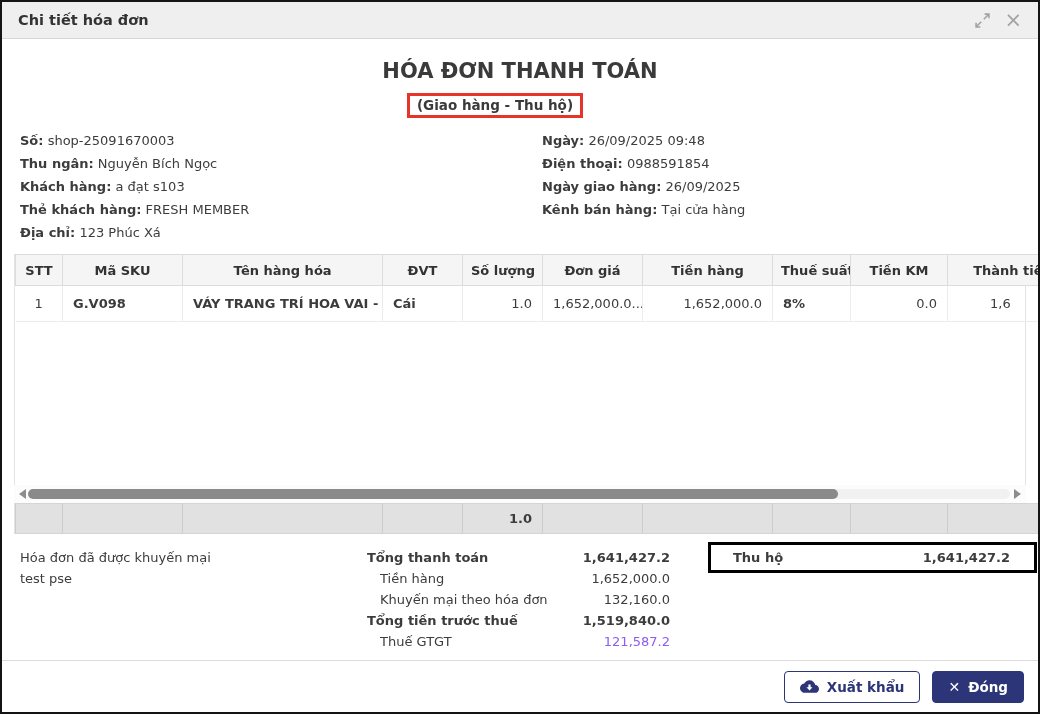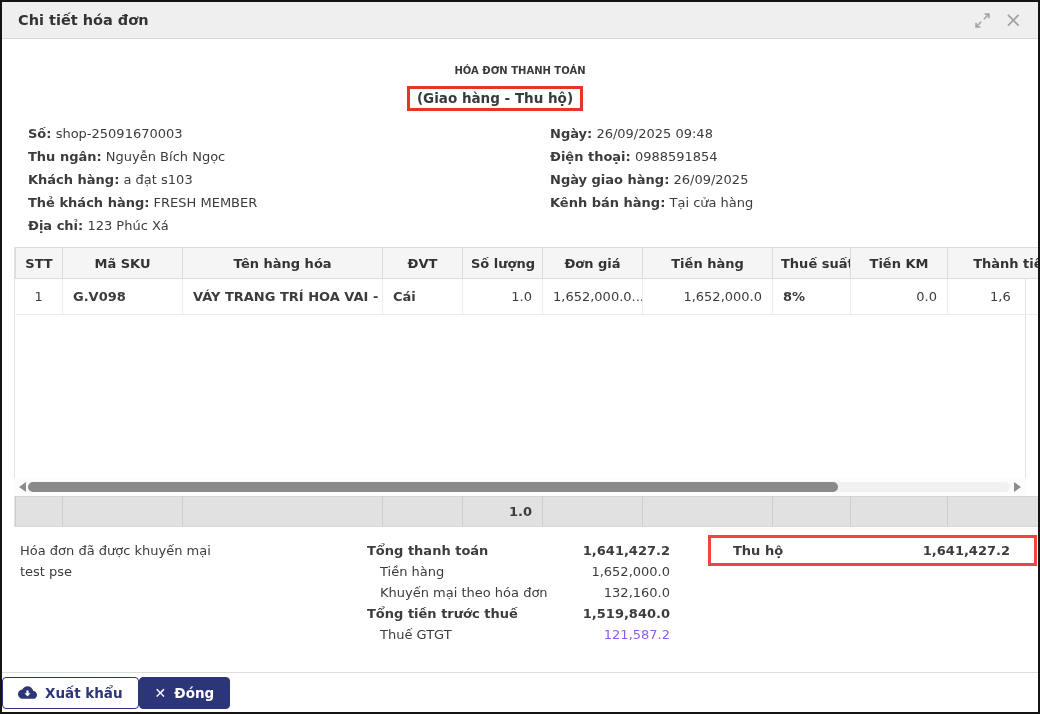--- a/index.html
+++ b/index.html
@@ -9,29 +9,29 @@
   .modal { position:relative; width:1040px; height:714px; background:#fff; border:2px solid #141414; overflow:hidden; }
 
   
   .modal-header { height:37px; background:#efefef; border-bottom:1px solid #d7d7d7; display:flex; align-items:center; padding:0 16px; }
   .modal-title { font-weight:bold; font-size:14.5px; color:#333; flex:1; }
   .hdr-icons { display:flex; align-items:center; gap:14px; }
   .icon-btn { color:#a3a3a3; cursor:pointer; display:flex; align-items:center; }
   .close-x { font-size:21px; line-height:1; color:#a3a3a3; }
 
   
-  .doc-title { text-align:center; margin-top:26px; font-size:10px; font-weight:bold; color:#3a3a3a; }
+  .doc-title { text-align:center; margin-top:20px; font-size:21px; font-weight:bold; color:#3a3a3a; }
   .subtitle-row { text-align:center; margin-top:10px; }
   .subtitle-box { display:inline-block; border:3px solid #e6342a; padding:1px 7px 2px; font-weight:bold; font-size:13.5px; color:#3a3a3a; position:relative; left:-25px; }
 
   
   .info-section { display:flex; padding:0 18px; margin-top:11px; }
   .info-col.left { width:522px; }
   .info-col.right { flex:1; }
-  .info-row { line-height:23px; white-space:nowrap;margin-left:8px; }
+  .info-row { line-height:23px; white-space:nowrap; }
   .b { font-weight:bold; }
 
   
   .table-wrap { margin:10px 12px 0 12px; border-left:1px solid #e3e3e3; border-right:1px solid #e3e3e3; }
   .tbl-scroller { width:1024px; overflow:hidden; }
   table.items { border-collapse:collapse; table-layout:fixed; width:1062px; }
   table.items th { background:#f5f5f5; border-top:1px solid #dcdcdc; border-bottom:1px solid #dcdcdc; border-right:1px solid #dcdcdc; font-size:13px; font-weight:bold; color:#333; height:31px; text-align:center; padding:0 8px; white-space:nowrap; overflow:hidden; }
   table.items th:first-child { border-left:1px solid #dcdcdc; }
   table.items td { height:36px; border-bottom:1px solid #ececec; border-right:1px solid #ececec; padding:0 10px; white-space:nowrap; overflow:hidden; color:#3c3c3c; }
   .al { text-align:left;font-weight:bold; } .ac { text-align:center; } .ar { text-align:right;margin-top:14px; }
@@ -53,24 +53,24 @@
   
   .summary { position:relative; height:135px; }
   .promo-note { position:absolute; left:18px; top:13px; }
   .promo-note .t1 { font-weight:normal; line-height:21px; }
   .promo-note .t2 { line-height:21px; }
   .totals-list { position:absolute; left:365px; top:13px; width:303px; }
   .tot-row { display:flex; justify-content:space-between; line-height:21px; }
   .tot-row .lab.ind { padding-left:13px; }
   .tot-row.strong .lab, .tot-row.strong .val { font-weight:bold; }
   .val.link { color:#8b5cf6; cursor:pointer; }
-  .thuho-box { position:absolute; left:706px; right:1px; top:8px; border:3px solid #ef4444; display:flex; justify-content:space-between; align-items:center; padding:5px 24px 5px 22px; font-weight:bold; }
-
-  
-  .footer-bar { position:absolute; left:0; right:0; bottom:0; height:40px; border-top:1px solid #ddd; background:#fff; display:flex; align-items:center; justify-content:flex-start; padding-right:14px; }
+  .thuho-box { position:absolute; left:706px; right:1px; top:8px; border:3px solid #000000; display:flex; justify-content:space-between; align-items:center; padding:5px 24px 5px 22px; font-weight:bold; }
+
+  
+  .footer-bar { position:absolute; left:0; right:0; bottom:0; height:52px; border-top:1px solid #ddd; background:#fff; display:flex; align-items:center; justify-content:flex-end; gap:12px; padding-right:14px; }
   .btn { height:32px; border-radius:4px; display:flex; align-items:center; justify-content:center; gap:8px; font-size:13.5px; font-weight:bold; cursor:pointer; padding:0 15px; }
   .btn-export { background:#fff; border:1px solid #2b3577; color:#2b3577; }
   .btn-close { background:#2b3577; border:1px solid #2b3577; color:#fff; }
   .btn-close .x { font-size:14px; font-weight:bold; }
 </style>
 </head>
 <body>
 
 <div class="modal">
 

